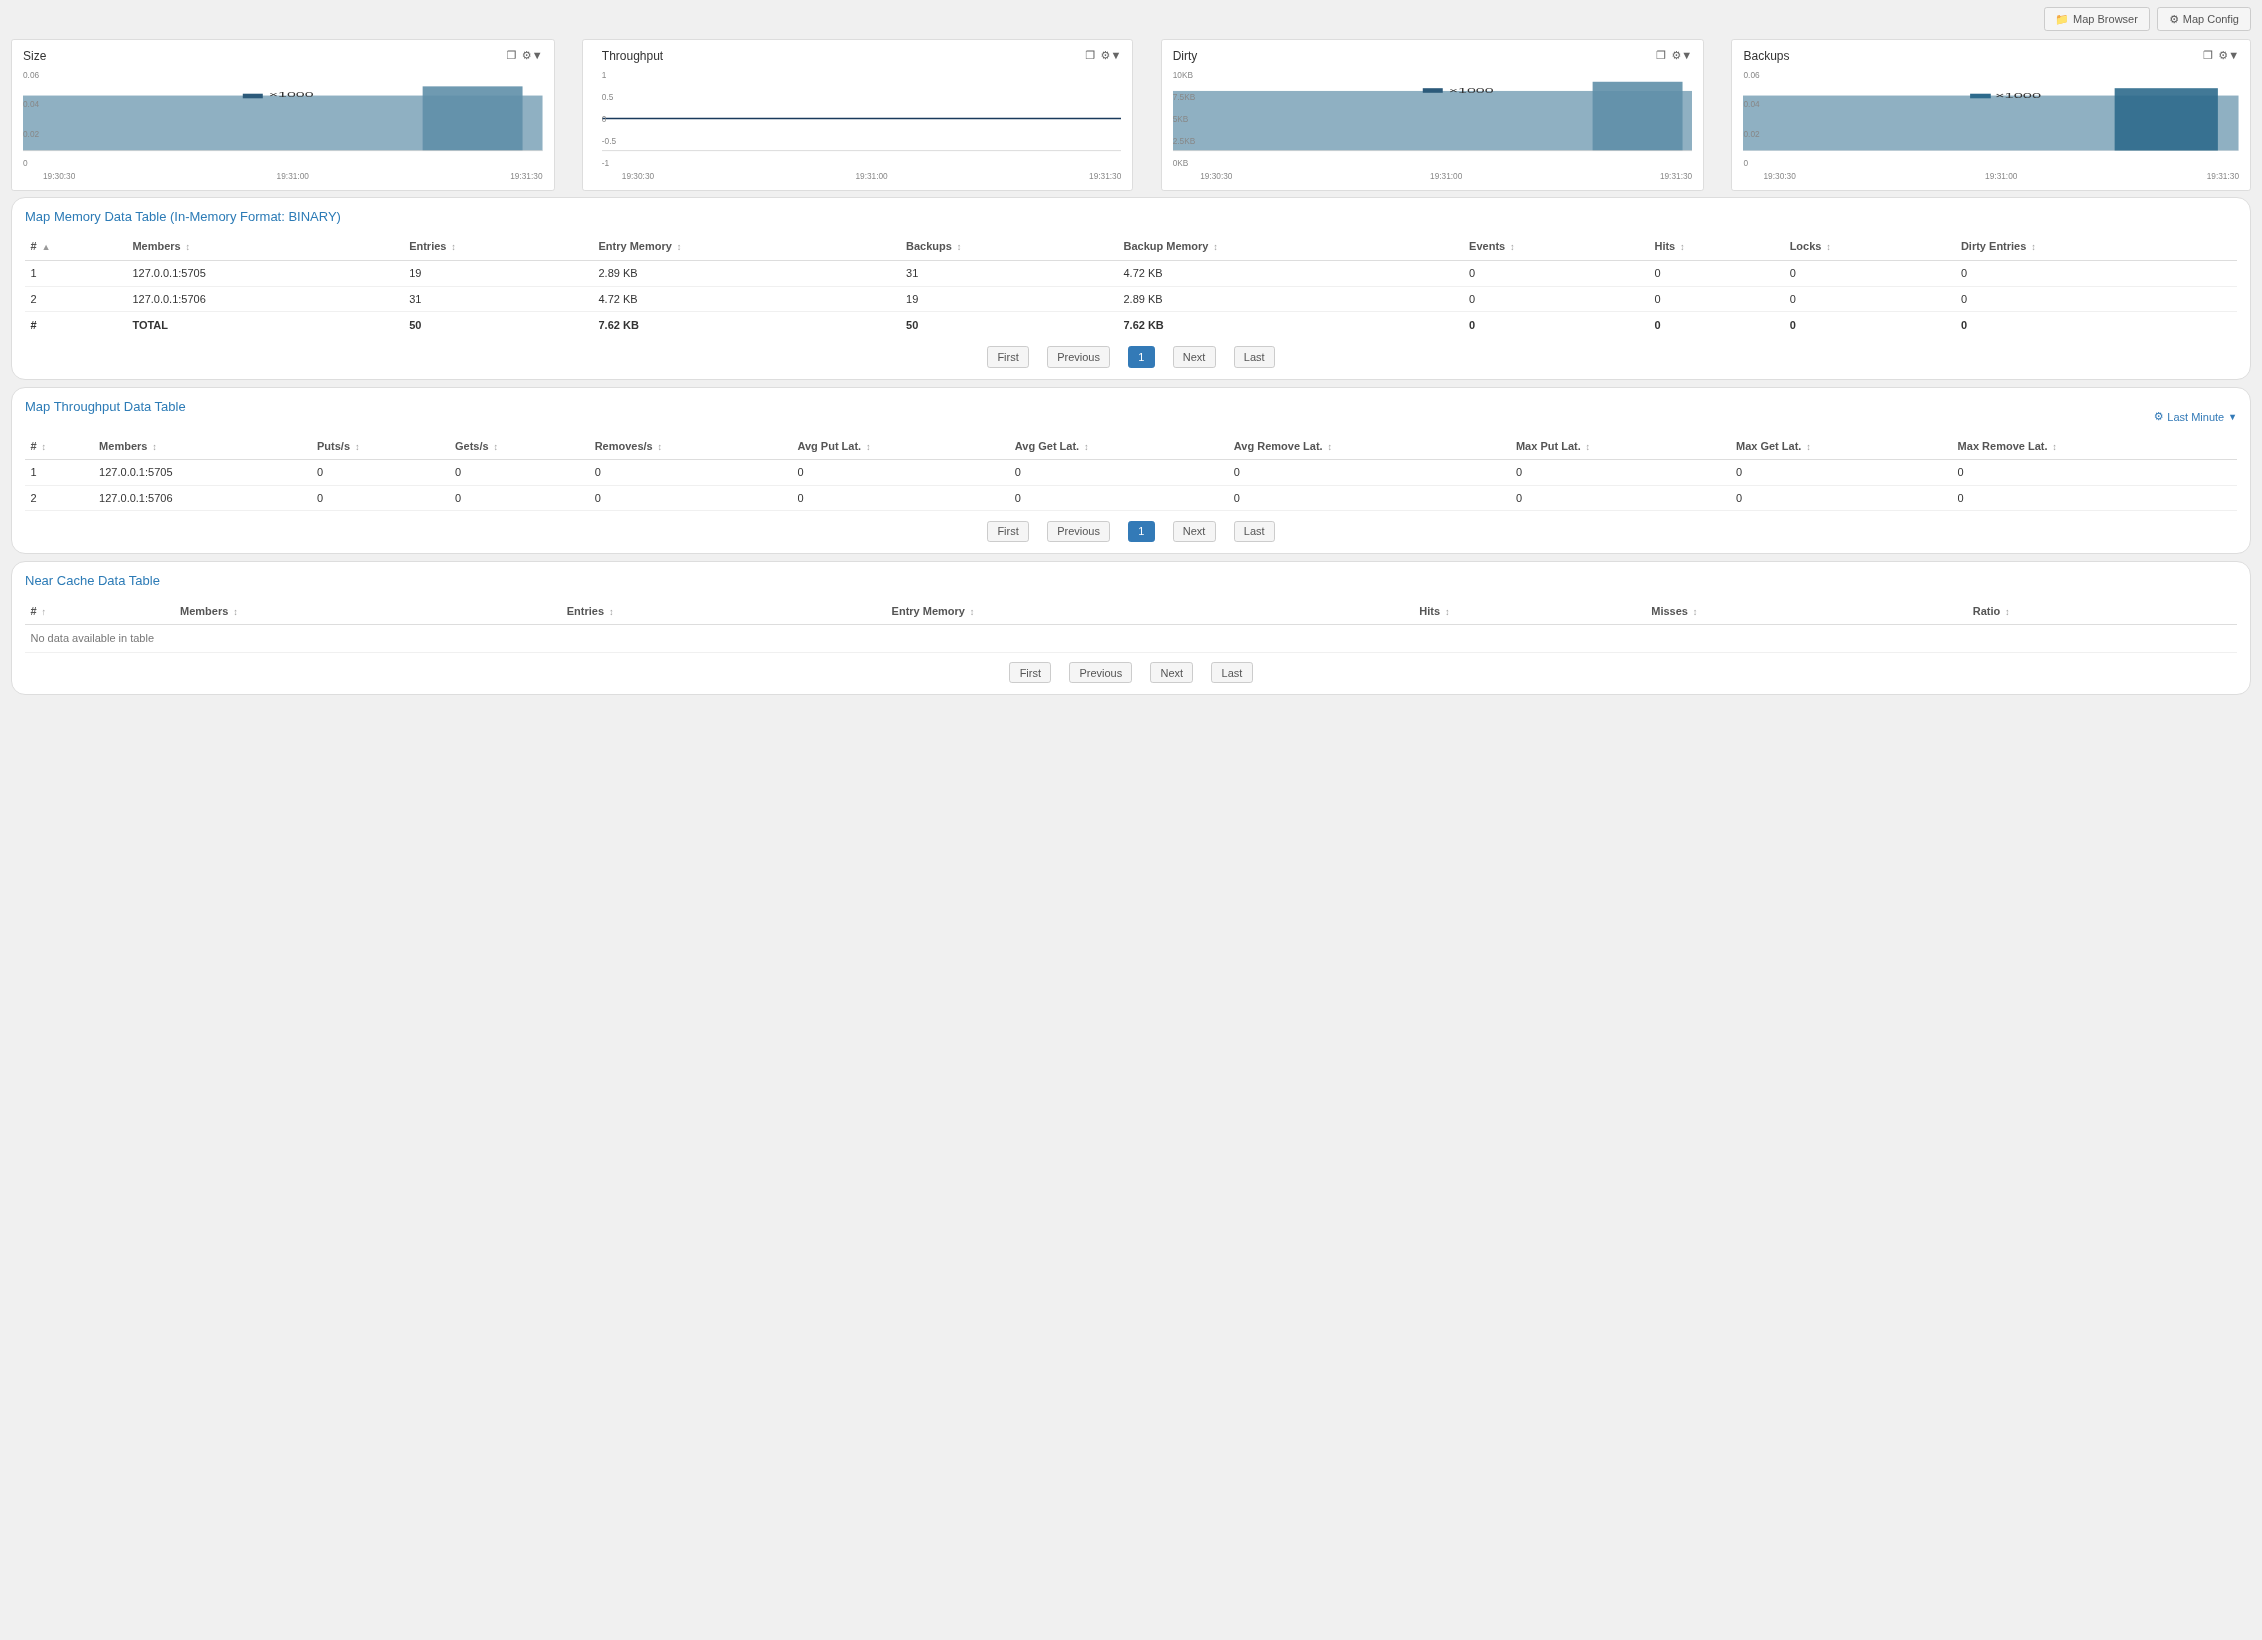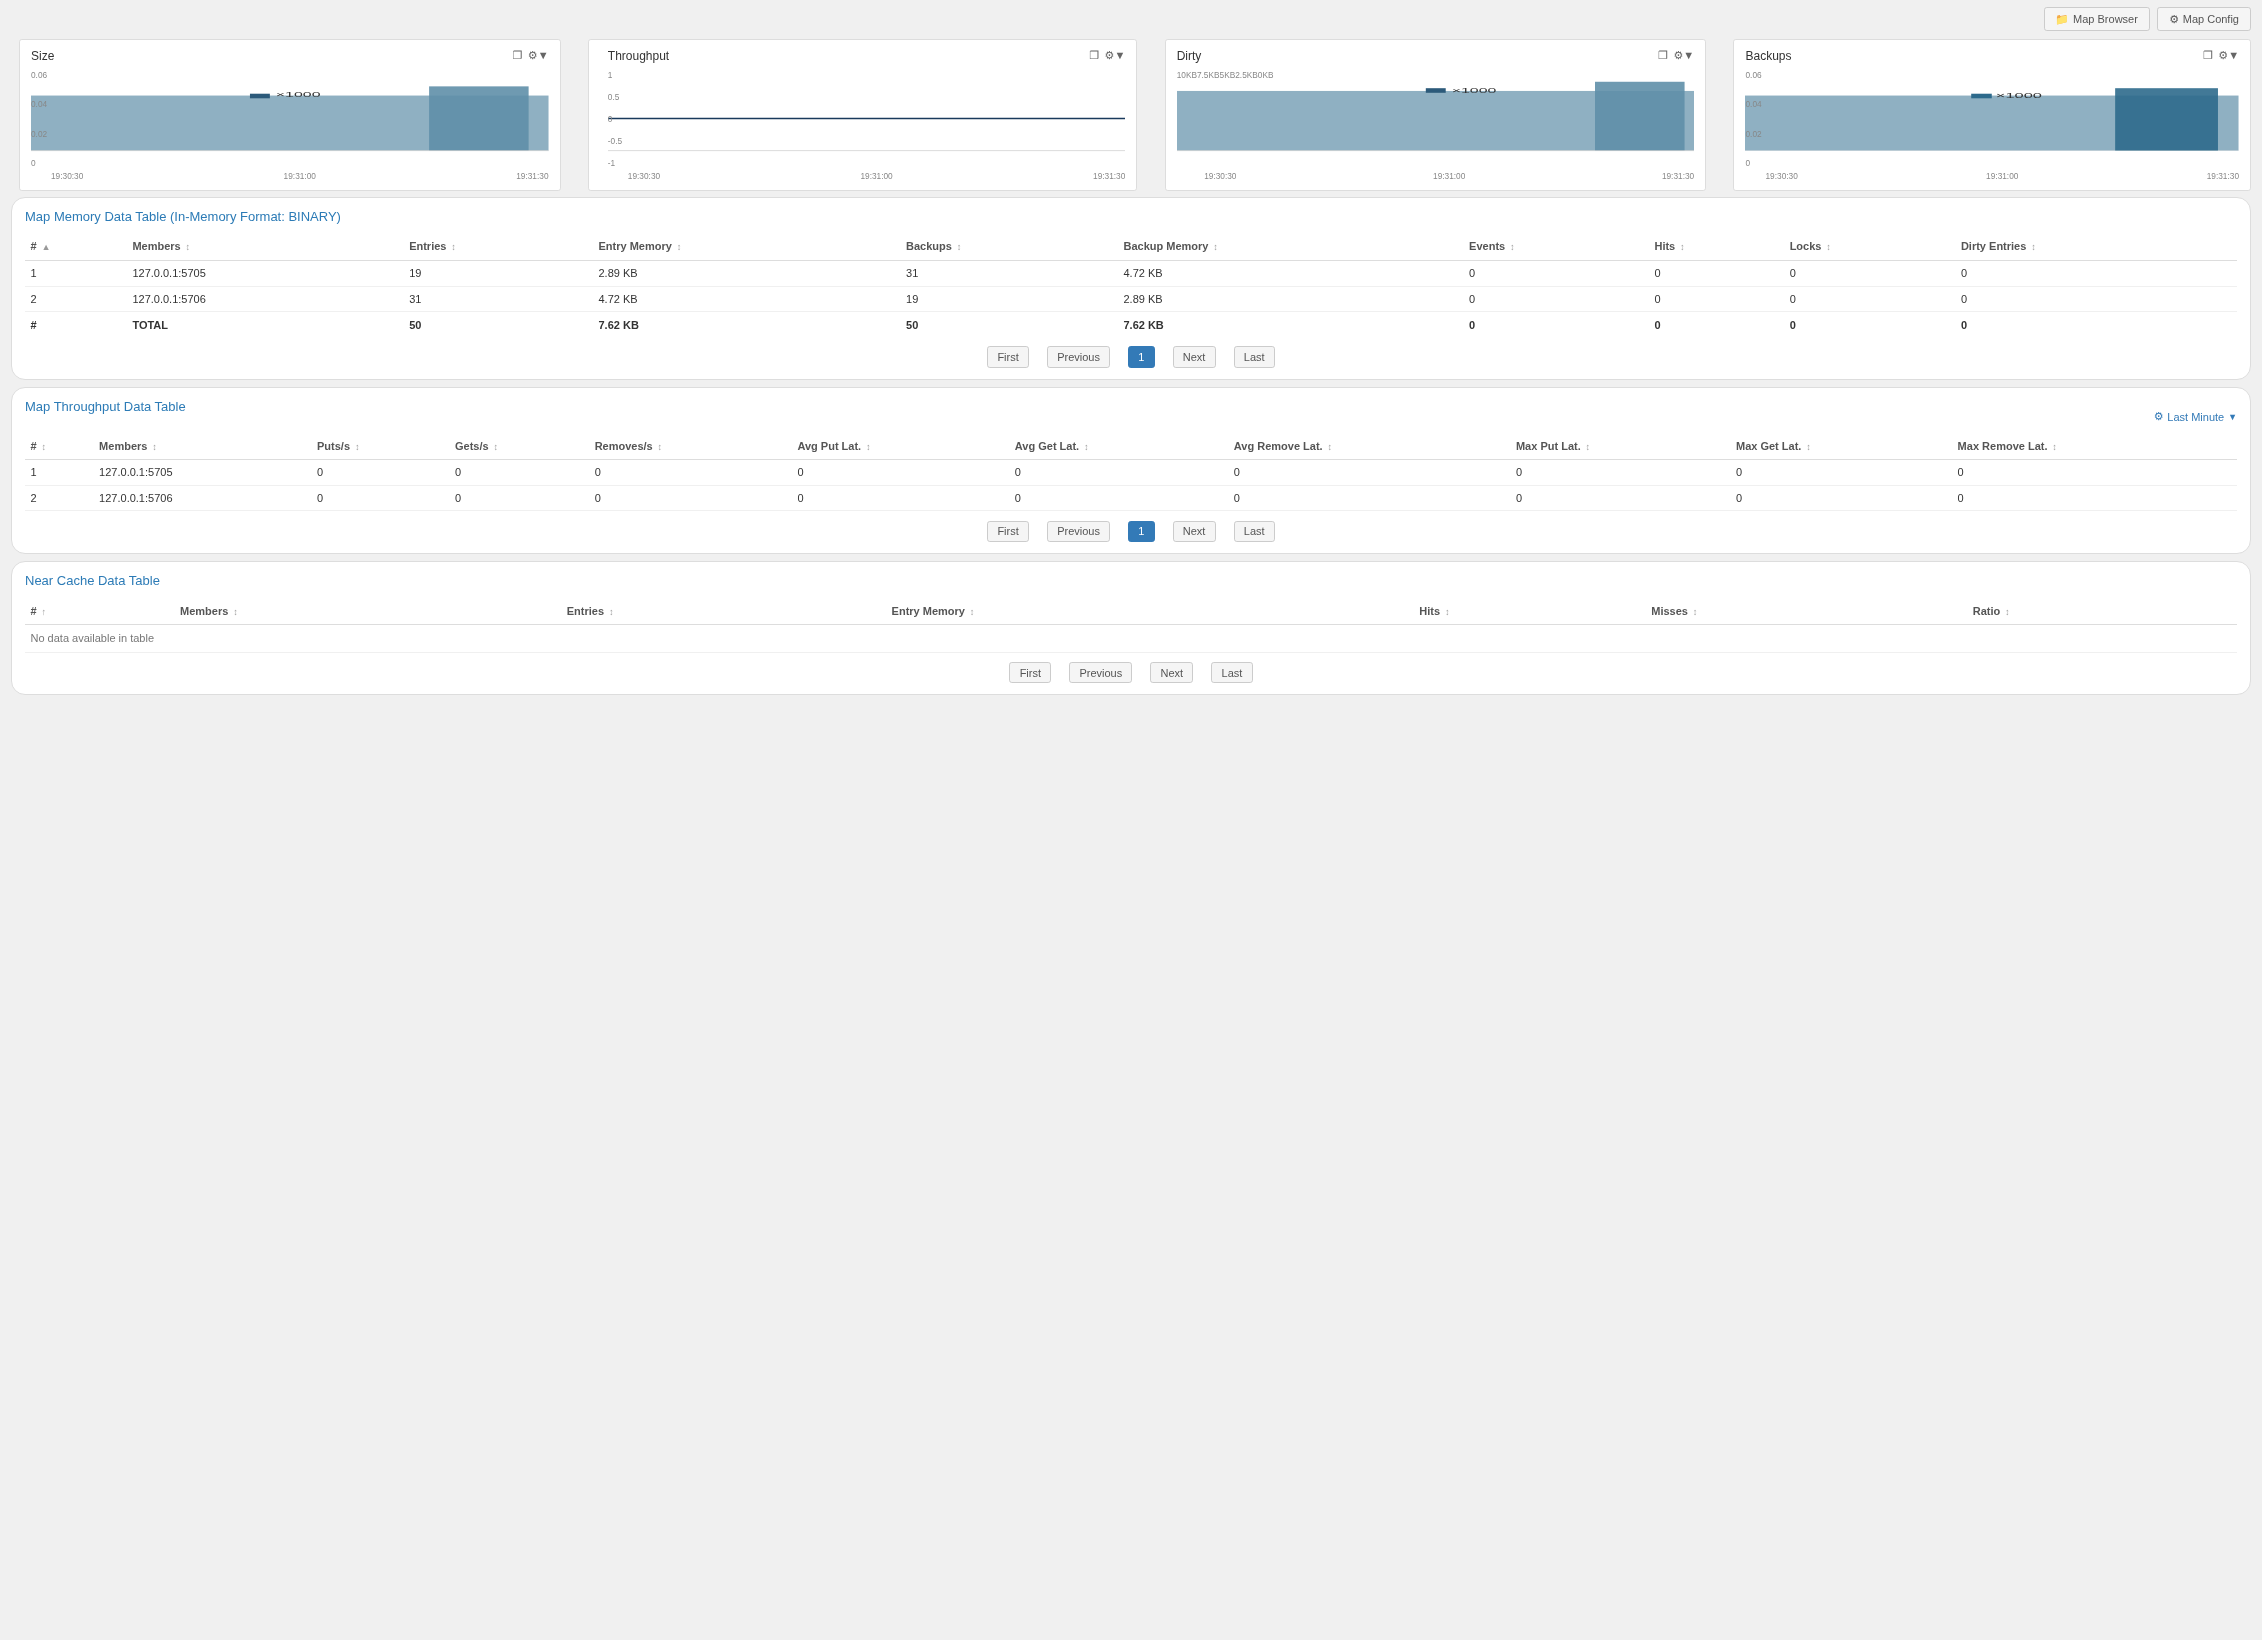--- a/index.html
+++ b/index.html
@@ -38,21 +38,21 @@
     <button class="top-btn">
       <span>📁</span>
       <span>Map Browser</span>
     </button>
     <button class="top-btn">
       <span>⚙</span>
       <span>Map Config</span>
     </button>
   </div>
 
-  <div style="display:flex; gap:20px;margin-left:8px;">
+  <div style="display:flex; gap:20px;">
 
     <div class="chart-panel" style="flex:1;">
       <div class="chart-title">
         <span>Size</span>
         <div class="chart-title-icons">
           <span style="cursor:pointer;">❐</span>
           <span style="cursor:pointer;">⚙▼</span>
         </div>
       </div>
       <div style="position:relative; height:101px;">
@@ -114,21 +114,21 @@
         </div>
       </div>
       <div style="position:relative; height:101px;">
         <svg width="100%" height="100%" viewBox="0 0 260 110" preserveAspectRatio="none" style="font-size:13px">
           <rect x="0" y="25" width="260" height="65" fill="#5f8fa8" opacity="0.7"></rect>
           <rect x="210" y="15" width="45" height="75" fill="#5f8fa8" opacity="0.9"></rect>
           <rect x="125" y="22" width="10" height="5" fill="#2c5a7a"></rect>
           <text x="138" y="27" font-size="8" fill="#333">×1000</text>
           <line x1="0" y1="90" x2="260" y2="90" stroke="#ccc" stroke-width="0.5"></line>
         </svg>
-        <div style="position:absolute;top:0;left:0;font-size:8.3px;color:#888;display:flex;flex-direction:row;justify-content:space-between;height:100%;padding:1.8px 0;">
+        <div style="position:absolute;top:0;left:0;font-size:8.3px;color:#888;display:flex;flex-direction:column;justify-content:space-between;height:100%;padding:1.8px 0;">
           <span>10KB</span>
             <span>7.5KB</span>
             <span>5KB</span>
             <span>2.5KB</span>
             <span>0KB</span>
         </div>
       </div>
       <div style="display:flex;justify-content:space-between;font-size:8.3px;color:#888;padding-left:27.5px;margin-top:1.8px;">
         <span>19:30:30</span>
           <span>19:31:00</span>

